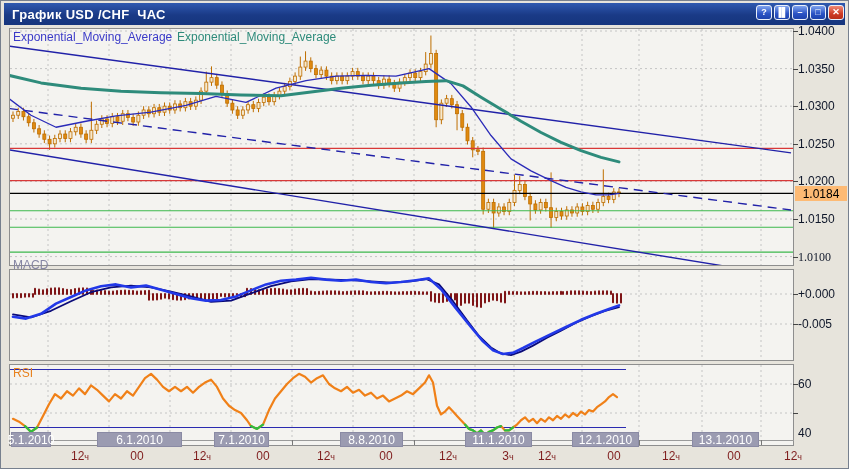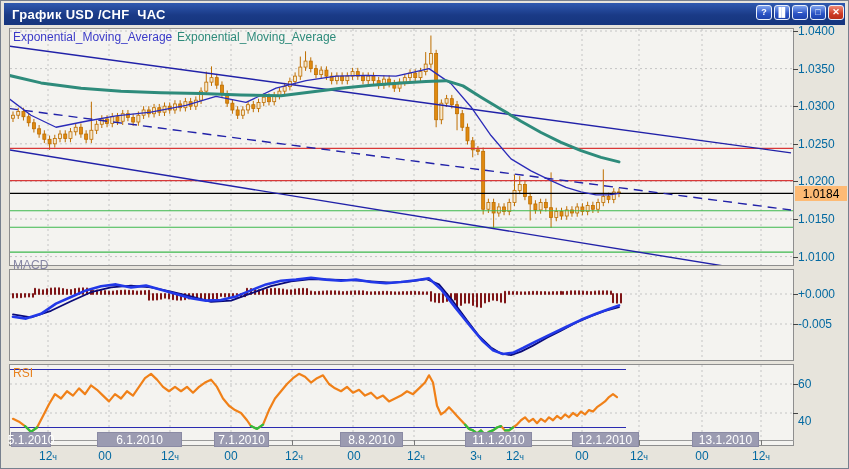--- a/index.html
+++ b/index.html
@@ -20,32 +20,32 @@
        border:1px solid #8E8E8E;box-sizing:border-box;}
   #mainP{top:27px;height:238px;}
   #macdP{top:268px;height:92px;}
   #rsiP{top:363px;height:82px;}
   .panel svg{position:absolute;left:0;top:0;}
   .indlabel{position:absolute;font-size:12px;z-index:5;white-space:pre;}
   #ema1{left:12px;top:29px;color:#3B3BC8;}
   #ema2{left:176px;top:29px;color:#2E8B7B;}
   #macdLab{left:12px;top:257px;color:#8585A3;}
   #rsiLab{left:12px;top:365px;color:#E8821E;}
-  .axlabel{position:absolute;left:797px;color:#0369a1;font-size:12px;
+  .axlabel{position:absolute;left:797px;color:#0f172a;font-size:12px;
        transform:translateY(-50%);white-space:nowrap;z-index:4;}
   .tickmark{position:absolute;width:5px;height:1px;background:#444;left:792px;z-index:4;}
   #curTag{position:absolute;left:794px;width:52px;height:15px;background:#fdba74;
        color:#000;font-size:12px;display:flex;align-items:center;justify-content:center;z-index:6;}
   #axline{position:absolute;left:8px;top:439px;width:785px;height:1px;background:#9A9A9A;z-index:6;}
   .dtick{position:absolute;top:439px;width:1px;height:5px;background:#777;z-index:6;}
   .datebox{position:absolute;top:431px;height:15px;background:#9B9BB1;border:1px solid #8A8AA4;
        box-sizing:border-box;color:#fff;font-size:12px;display:flex;align-items:center;
        justify-content:center;z-index:8;}
-  .timelabel{position:absolute;top:448px;color:#0369a1;font-size:12px;
-       transform:translateX(-50%);z-index:6;white-space:nowrap;}
+  .timelabel{position:absolute;top:448px;color:#7f1d1d;font-size:12px;
+       transform:translateX(-50%);z-index:6;white-space:nowrap;margin-left:32px;}
   .timelabel .u{font-size:9px;}
 </style>
 </head>
 <body>
 
 <div id="win">
   <div id="titlebar">
     <span id="title">График USD /CHF  ЧАС</span>
   </div>
   <div id="controls">
@@ -549,29 +549,29 @@
       <div class="axlabel" style="top: 67.6px;">1.0350</div>
       <div class="tickmark" style="top: 68px;"></div>
       <div class="axlabel" style="top: 105.2px;">1.0300</div>
       <div class="tickmark" style="top: 105px;"></div>
       <div class="axlabel" style="top: 142.8px;">1.0250</div>
       <div class="tickmark" style="top: 143px;"></div>
       <div class="axlabel" style="top: 180.4px;">1.0200</div>
       <div class="tickmark" style="top: 180px;"></div>
       <div class="axlabel" style="top: 218px;">1.0150</div>
       <div class="tickmark" style="top: 218px;"></div>
-      <div class="axlabel" style="top: 255.6px;">1.0100</div>
+      <div class="axlabel" style="top: 255.6px; font-family: Liberation Serif, serif;">1.0100</div>
       <div class="tickmark" style="top: 256px;"></div>
       <div class="axlabel" style="top: 293px;">+0.000</div>
       <div class="tickmark" style="top: 293px;"></div>
       <div class="axlabel" style="top: 323px;">-0.005</div>
       <div class="tickmark" style="top: 323px;"></div>
       <div class="axlabel" style="top: 383px;">60</div>
       <div class="tickmark" style="top: 383px;"></div>
-      <div class="axlabel" style="top: 420px;">40</div>
+      <div class="axlabel" style="top: 432px;">40</div>
       <div class="tickmark" style="top: 412px;"></div>
       <div class="dtick" style="left: 47px;"></div>
       <div class="dtick" style="left: 108px;"></div>
       <div class="dtick" style="left: 169px;"></div>
       <div class="dtick" style="left: 230px;"></div>
       <div class="dtick" style="left: 291px;"></div>
       <div class="dtick" style="left: 352px;"></div>
       <div class="dtick" style="left: 413px;"></div>
       <div class="dtick" style="left: 474px;"></div>
       <div class="dtick" style="left: 513px;"></div>

